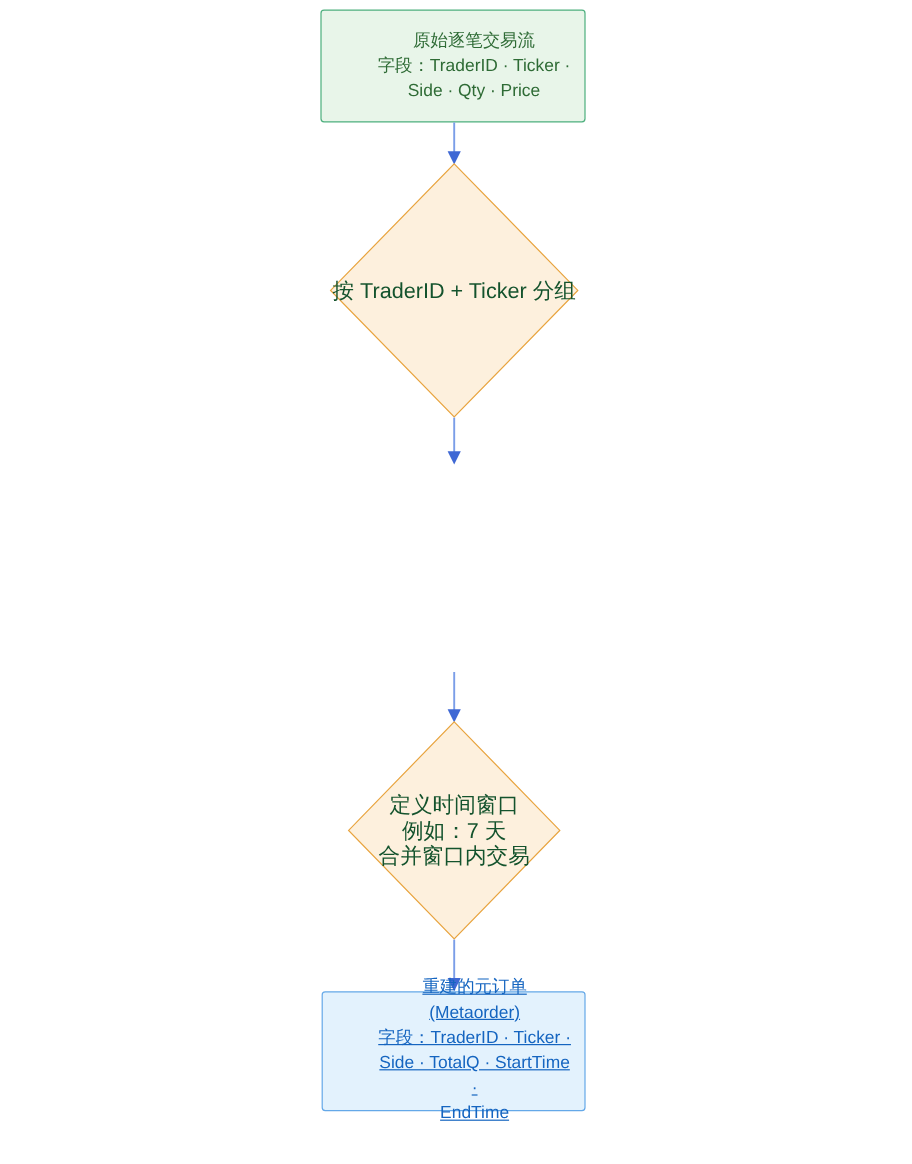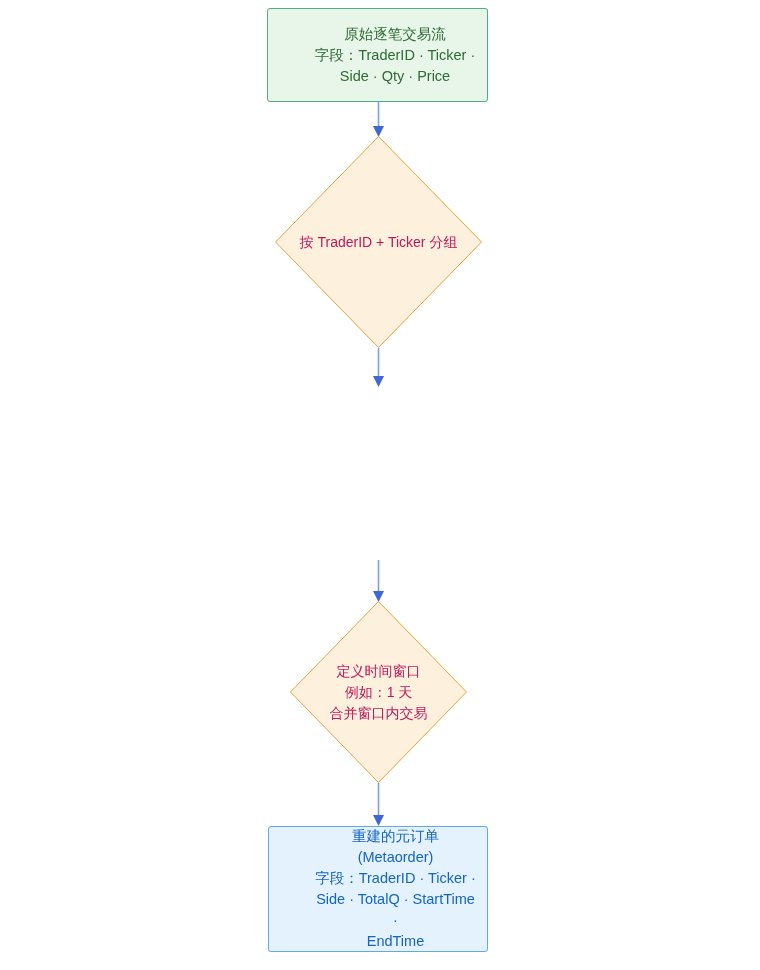--- a/index.html
+++ b/index.html
@@ -69,22 +69,22 @@
     left: 0;
     top: 0;
     width: 100%;
     height: 100%;
     display: flex;
     align-items: center;
     justify-content: center;
     text-align: center;
     white-space: pre-line;
     line-height: 21px;
-    font-size: 14px;
-    color: #be185d;
+    font-size: 18px;
+    color: #14532d;
     pointer-events: none;
   }
   
   .edge {
     position: absolute;
     overflow: visible;
   }
   .edge line {
     stroke: #7b9ee8;
     stroke-width: 1.6;
@@ -125,30 +125,30 @@
   <svg class="edge" style="left:0px; top:0px; width:760px; height:970px;">
     <line x1="378.5" y1="560" x2="378.5" y2="594"></line>
     <polygon points="378.5,602 373,591 384,591"></polygon>
   </svg>
 
   <div class="node-diamond" style="left:290px; top:601px; width:177px; height:182px;">
     <svg width="177" height="182" viewBox="0 0 177 182">
       <polygon class="diamond-shape" points="88.5,0.5 176.5,91 88.5,181.5 0.5,91"></polygon>
     </svg>
     <div class="dlabel">定义时间窗口
-例如：1 天
+例如：7 天
 合并窗口内交易</div>
   </div>
 
   <svg class="edge" style="left:0px; top:0px; width:760px; height:970px;">
     <line x1="378.5" y1="783" x2="378.5" y2="818"></line>
     <polygon points="378.5,826 373,815 384,815"></polygon>
   </svg>
 
-  <div class="node-rect end" style="left:268px; top:826px; width:220px; height:126px;">
+  <div class="node-rect end" style="left:268px; top:826px; width:220px; height:100px;text-decoration:underline;">
     <span class="txt">重建的元订单
 (Metaorder)
 字段：TraderID · Ticker ·
 Side · TotalQ · StartTime ·
 EndTime</span>
   </div>
 
 </div>
 
 </body></html>

